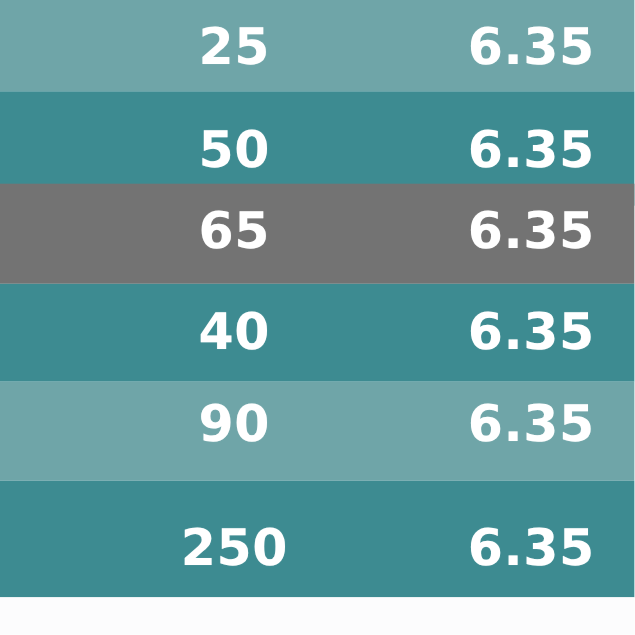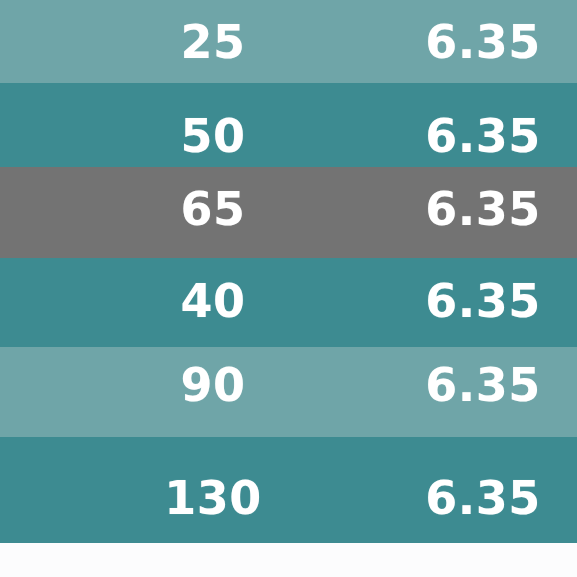--- a/index.html
+++ b/index.html
@@ -81,20 +81,20 @@
       </div>
       <div class="data-row" style="top: 258px; height: 89px; background: rgb(61, 139, 145);">
         <div class="cell cell-left" style="transform: translateY(-2px); color: rgb(255, 255, 255);">40</div>
         <div class="cell cell-right" style="transform: translateY(-2px); color: rgb(255, 255, 255);">6.35</div>
       </div>
       <div class="data-row" style="top: 347px; height: 90px; background: rgb(111, 165, 168);">
         <div class="cell cell-left" style="transform: translateY(-7px); color: rgb(255, 255, 255);">90</div>
         <div class="cell cell-right" style="transform: translateY(-7px); color: rgb(255, 255, 255);">6.35</div>
       </div>
       <div class="data-row" style="top: 437px; height: 106px; background: rgb(61, 139, 145);">
-        <div class="cell cell-left" style="transform: translateY(8px); color: rgb(255, 255, 255);">130</div>
+        <div class="cell cell-left" style="transform: translateY(8px); color: rgb(255, 255, 255);">250</div>
         <div class="cell cell-right" style="transform: translateY(8px); color: rgb(255, 255, 255);">6.35</div>
       </div>
     </div>
 
   <div class="bottom-blank"></div>
 
 </div>
 
 </body></html>

